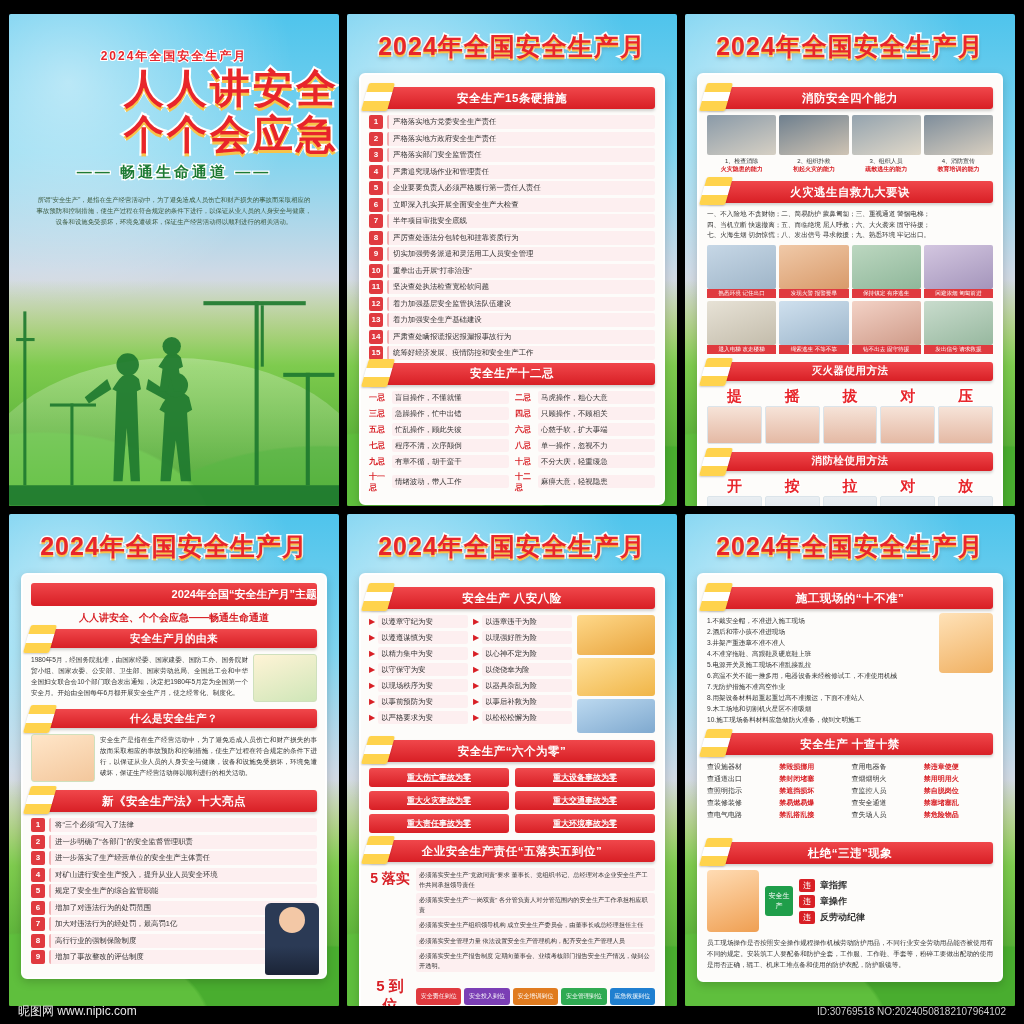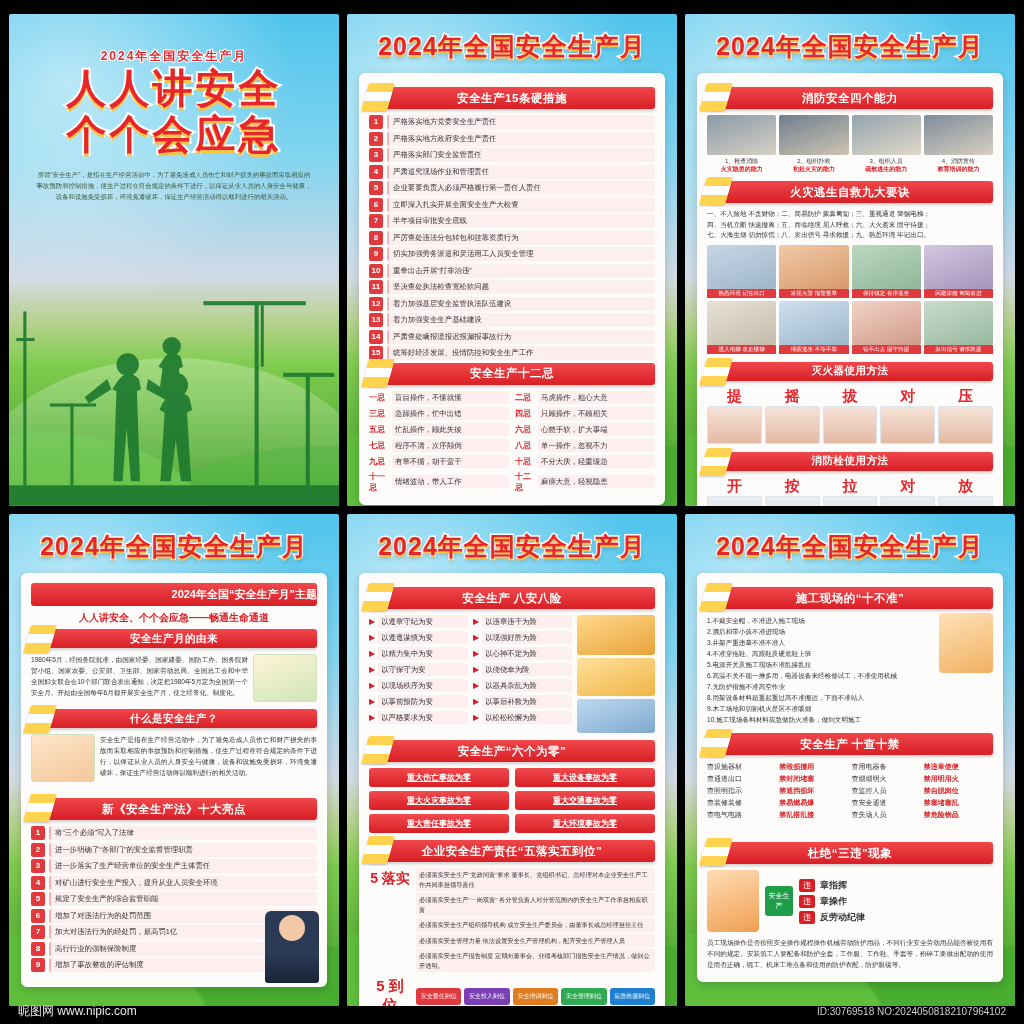--- a/index.html
+++ b/index.html
@@ -118,20 +118,21 @@
   .p1-top { position:relative; text-align:center; padding-top:34px; }
   .p1-sub {
     font-size:12px; color:#e8252b; font-weight:bold; letter-spacing:2px;
     -webkit-text-stroke:2px #fff; paint-order:stroke fill;
   }
   .p1-big {
     font-size:40px; font-weight:bold; color:#e8252b; line-height:46px;
     letter-spacing:3px;
     -webkit-text-stroke:4px #ffffff; paint-order:stroke fill;
     text-shadow:0 3px 0 #f7c34a;
+    text-align:right;
   }
   .p1-line {
     margin-top:6px; font-size:15px; font-weight:bold; color:#1d7a34;
     letter-spacing:3px;
     -webkit-text-stroke:2.5px #fff; paint-order:stroke fill;
   }
   .p1-para {
     margin:12px 26px 0 26px; font-size:6.4px; line-height:11px;
     color:#3c5a3f; text-align:center;
   }
@@ -213,20 +214,21 @@
         <path d="M150 150 q12 -20 26 -6 l3 12 -5 3 4 67 -10 0 -5 -40 -5 40 -10 0 4 -67 -5 -3z"></path>
         <circle cx="163" cy="132" r="12"></circle>
         <path d="M150 108 q8 -14 18 -3 l2 9 -4 2 3 22 -8 0 -3 -14 -3 14 -8 0 3 -22 -4 -2z"></path>
         <circle cx="159" cy="94" r="9"></circle>
       </g>
     </svg>
     <div class="p1-top">
       <div class="p1-sub">2024年全国安全生产月</div>
       <div class="p1-big">人人讲安全</div>
       <div class="p1-big">个个会应急</div>
+      <div class="p1-line">—— 畅通生命通道 ——</div>
       <div class="p1-para">所谓“安全生产”，是指在生产经营活动中，为了避免造成人员伤亡和财产损失的事故而采取相应的事故预防和控制措施，使生产过程在符合规定的条件下进行，以保证从业人员的人身安全与健康，设备和设施免受损坏，环境免遭破坏，保证生产经营活动得以顺利进行的相关活动。</div>
     </div>
   </div>
 
   <div class="poster">
     <div class="bg-sky"></div>
     <div class="hills"></div>
     <div class="poster-title">2024年全国安全生产月</div>
     <div class="card">
       <div class="sec">
@@ -488,21 +490,21 @@
       </div>
 
       <div class="sec small" style="margin-top:7px">
         <span>什么是安全生产？</span>
       </div>
       <div class="withimg">
         <div class="imgbox" style="background:linear-gradient(160deg,#ffe6c9,#f3c79c)"></div>
         <div class="para">安全生产是指在生产经营活动中，为了避免造成人员伤亡和财产损失的事故而采取相应的事故预防和控制措施，使生产过程在符合规定的条件下进行，以保证从业人员的人身安全与健康，设备和设施免受损坏，环境免遭破坏，保证生产经营活动得以顺利进行的相关活动。</div>
       </div>
 
-      <div class="sec" style="margin-top:16px">
+      <div class="sec" style="margin-top:8px">
         <span>新《安全生产法》十大亮点</span>
       </div>
       <ul class="numlist">
         <li>
             <span class="num">1</span>
             <span class="txt">将“三个必须”写入了法律</span>
           </li>
         <li>
             <span class="num">2</span>
             <span class="txt">进一步明确了“各部门”的安全监督管理职责</span>

